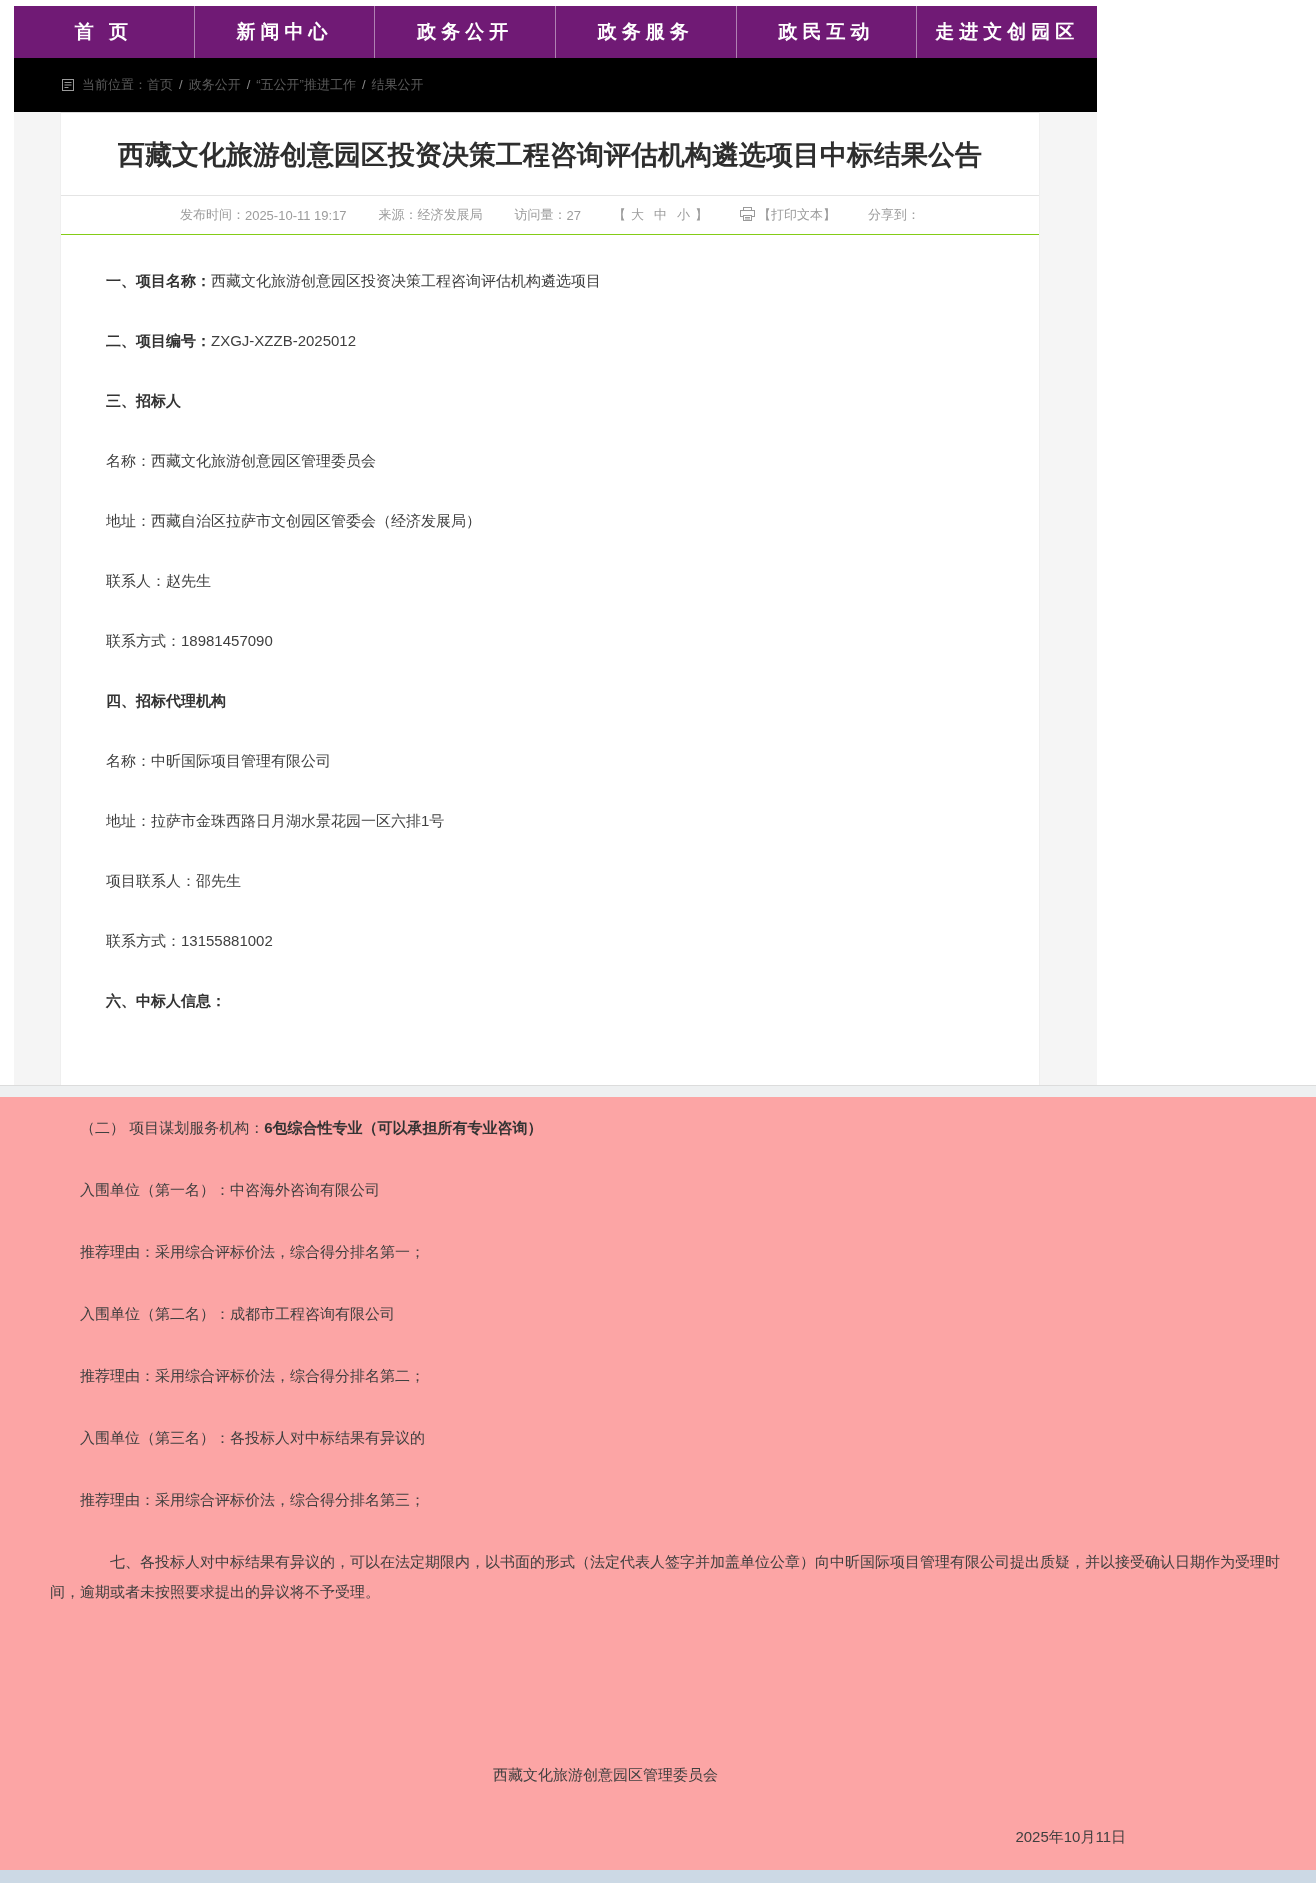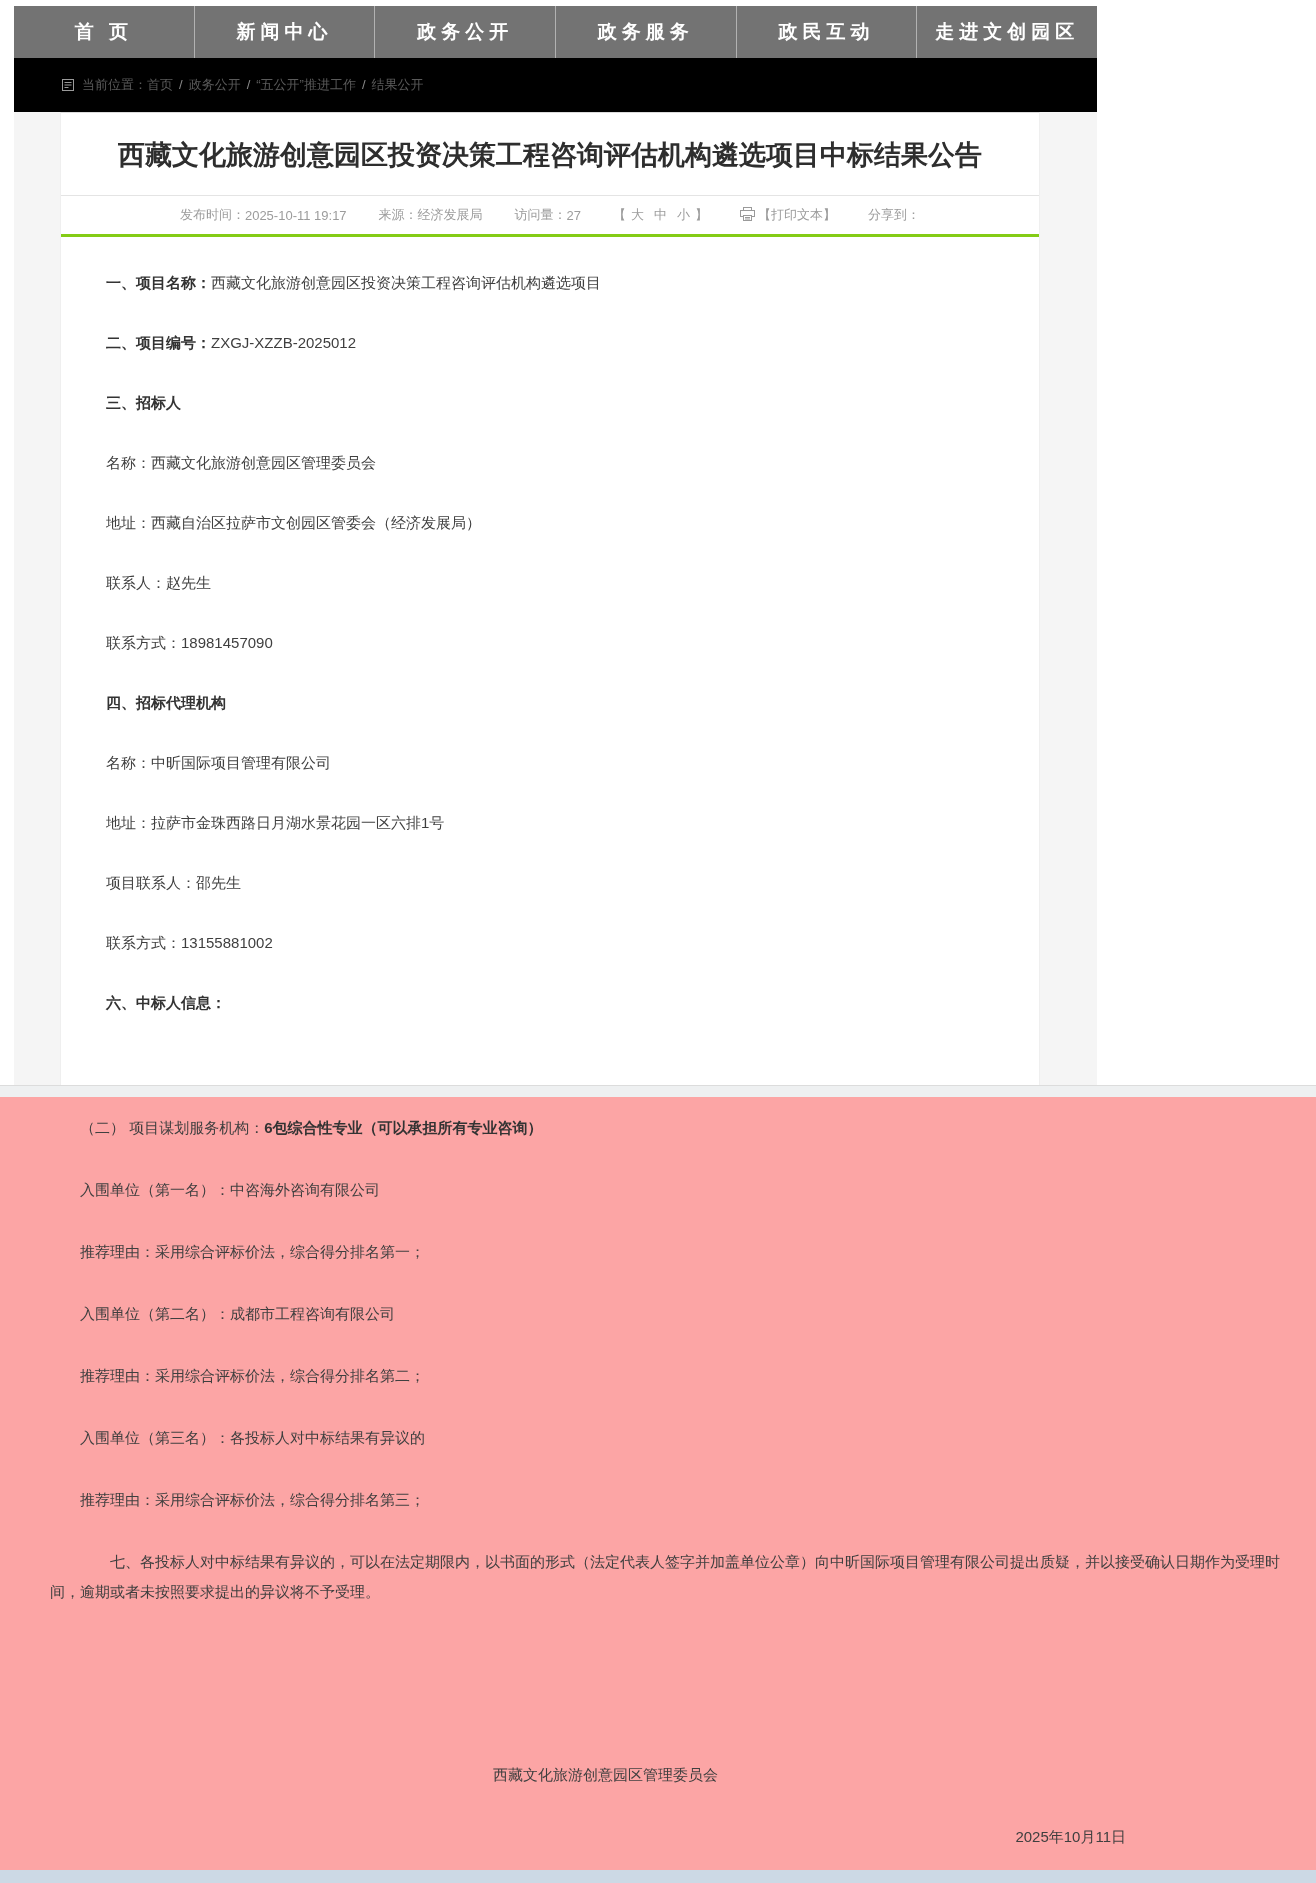--- a/index.html
+++ b/index.html
@@ -5,21 +5,21 @@
   html,body{margin:0;padding:0;}
   body{
     width:1316px;height:1883px;position:relative;overflow:hidden;
     background:#ffffff;
     font-family:"Liberation Sans","DejaVu Sans",sans-serif;
     color:#3f3f3f;
   }
   
   .nav{
     position:absolute;left:14px;top:6px;width:1083px;height:52px;
-    background:#737373;display:flex;
+    background:#701a75;display:flex;
   }
   .nav .nav-item{
     flex:1;display:flex;align-items:center;justify-content:center;
     color:#ffffff;font-size:19px;font-weight:bold;letter-spacing:5px;
     border-right:1px solid rgba(255,255,255,.45);
     cursor:pointer;white-space:nowrap;
   }
   .nav .nav-item:last-child{border-right:none;}
   
   .crumbrow{
@@ -41,21 +41,21 @@
     border-left:1px solid #efefef;border-right:1px solid #efefef;
     box-sizing:border-box;
   }
   .article-title{
     margin:24px 20px 0 20px;text-align:center;
     font-size:27px;font-weight:bold;color:#2e2e2e;line-height:36px;
   }
   .title-divider{border:none;border-top:1px solid #e4e4e4;margin:22px 0 0 0;}
   .meta-row{
     height:38px;display:flex;align-items:center;justify-content:center;
-    border-bottom:3px solid #84cc16;
+    border-bottom:1px solid #84cc16;
     color:#9c9c9c;font-size:13px;white-space:nowrap;
   }
   .meta-group{margin:0 16px;display:inline-flex;align-items:center;}
   .font-size-btn{cursor:pointer;margin:0 5px;}
   .print-btn{cursor:pointer;display:inline-flex;align-items:center;}
   .print-btn svg{margin-right:3px;}
   
   .paras1{padding:0 40px 0 45px;}
   .paras1 p{margin:31px 0;font-size:15px;line-height:29px;}
   .paras1 p:first-child{}

